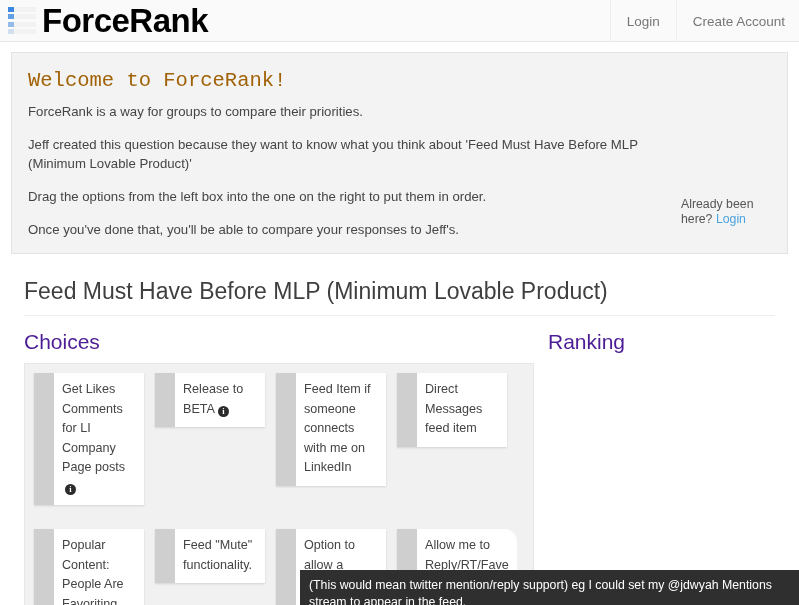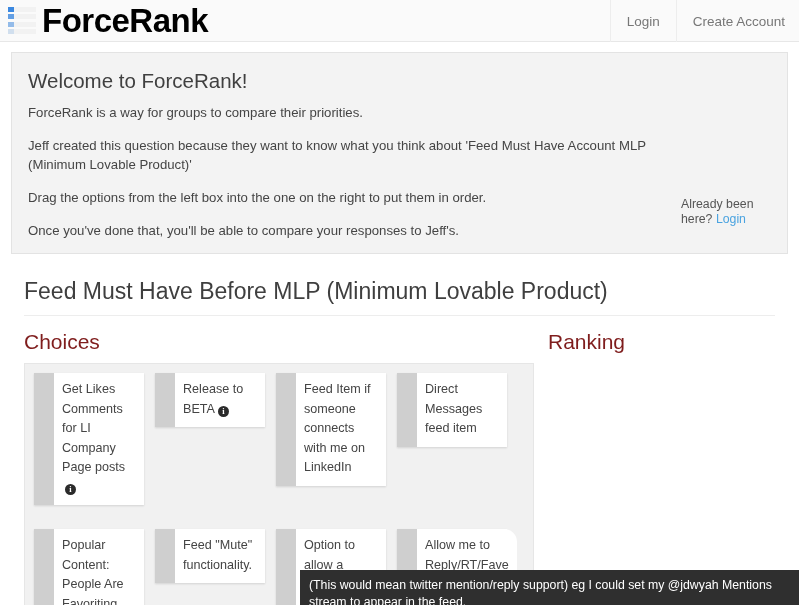--- a/index.html
+++ b/index.html
@@ -85,21 +85,22 @@
     background: #f3f3f3;
     border: 1px solid #e3e3e3;
     padding: 16px 16px 14px 16px;
     position: relative;
     height: 202px;
   }
   .welcome h1 {
     margin: 0 0 10px 0;
     font-size: 20.5px;
     font-weight: normal;
-    color: #404040;
+    color: #a16207;
+    font-family: Liberation Mono, monospace;
   }
   .welcome p {
     margin: 0 0 14px 0;
     font-size: 13.2px;
     line-height: 1.45;
     color: #454545;
     max-width: 622px;
   }
   .welcome p.tight { margin-bottom: 13px; }
   .already {
@@ -134,21 +135,21 @@
     margin-top: 14px;
     padding: 0 13px;
     gap: 14px;
   }
   .col-choices { width: 510px; }
   .col-ranking { flex: 1; }
 
   .col-title {
     font-size: 21px;
     font-weight: normal;
-    color: #7f1d1d;
+    color: #4c1d95;
     margin: 0 0 9px 0;
   }
 
   .choices-box {
     background: #f1f1f1;
     border: 1px solid #e6e6e6;
     padding: 9px 0 0 9px;
     height: 244px;
     overflow: hidden;
     display: flex;
@@ -254,21 +255,21 @@
     <a class="nav-link">Login</a>
     <a class="nav-link">Create Account</a>
   </div>
 </div>
 
 <div class="page">
 
   <div class="welcome">
     <h1>Welcome to ForceRank!</h1>
     <p>ForceRank is a way for groups to compare their priorities.</p>
-    <p>Jeff created this question because they want to know what you think about 'Feed Must Have Account MLP (Minimum Lovable Product)'</p>
+    <p>Jeff created this question because they want to know what you think about 'Feed Must Have Before MLP (Minimum Lovable Product)'</p>
     <p class="tight">Drag the options from the left box into the one on the right to put them in order.</p>
     <p>Once you've done that, you'll be able to compare your responses to Jeff's.</p>
     <div class="already">
       <span>Already been here?</span>
       <a>Login</a>
     </div>
   </div>
 
   <h2 class="question">Feed Must Have Before MLP (Minimum Lovable Product)</h2>
 

